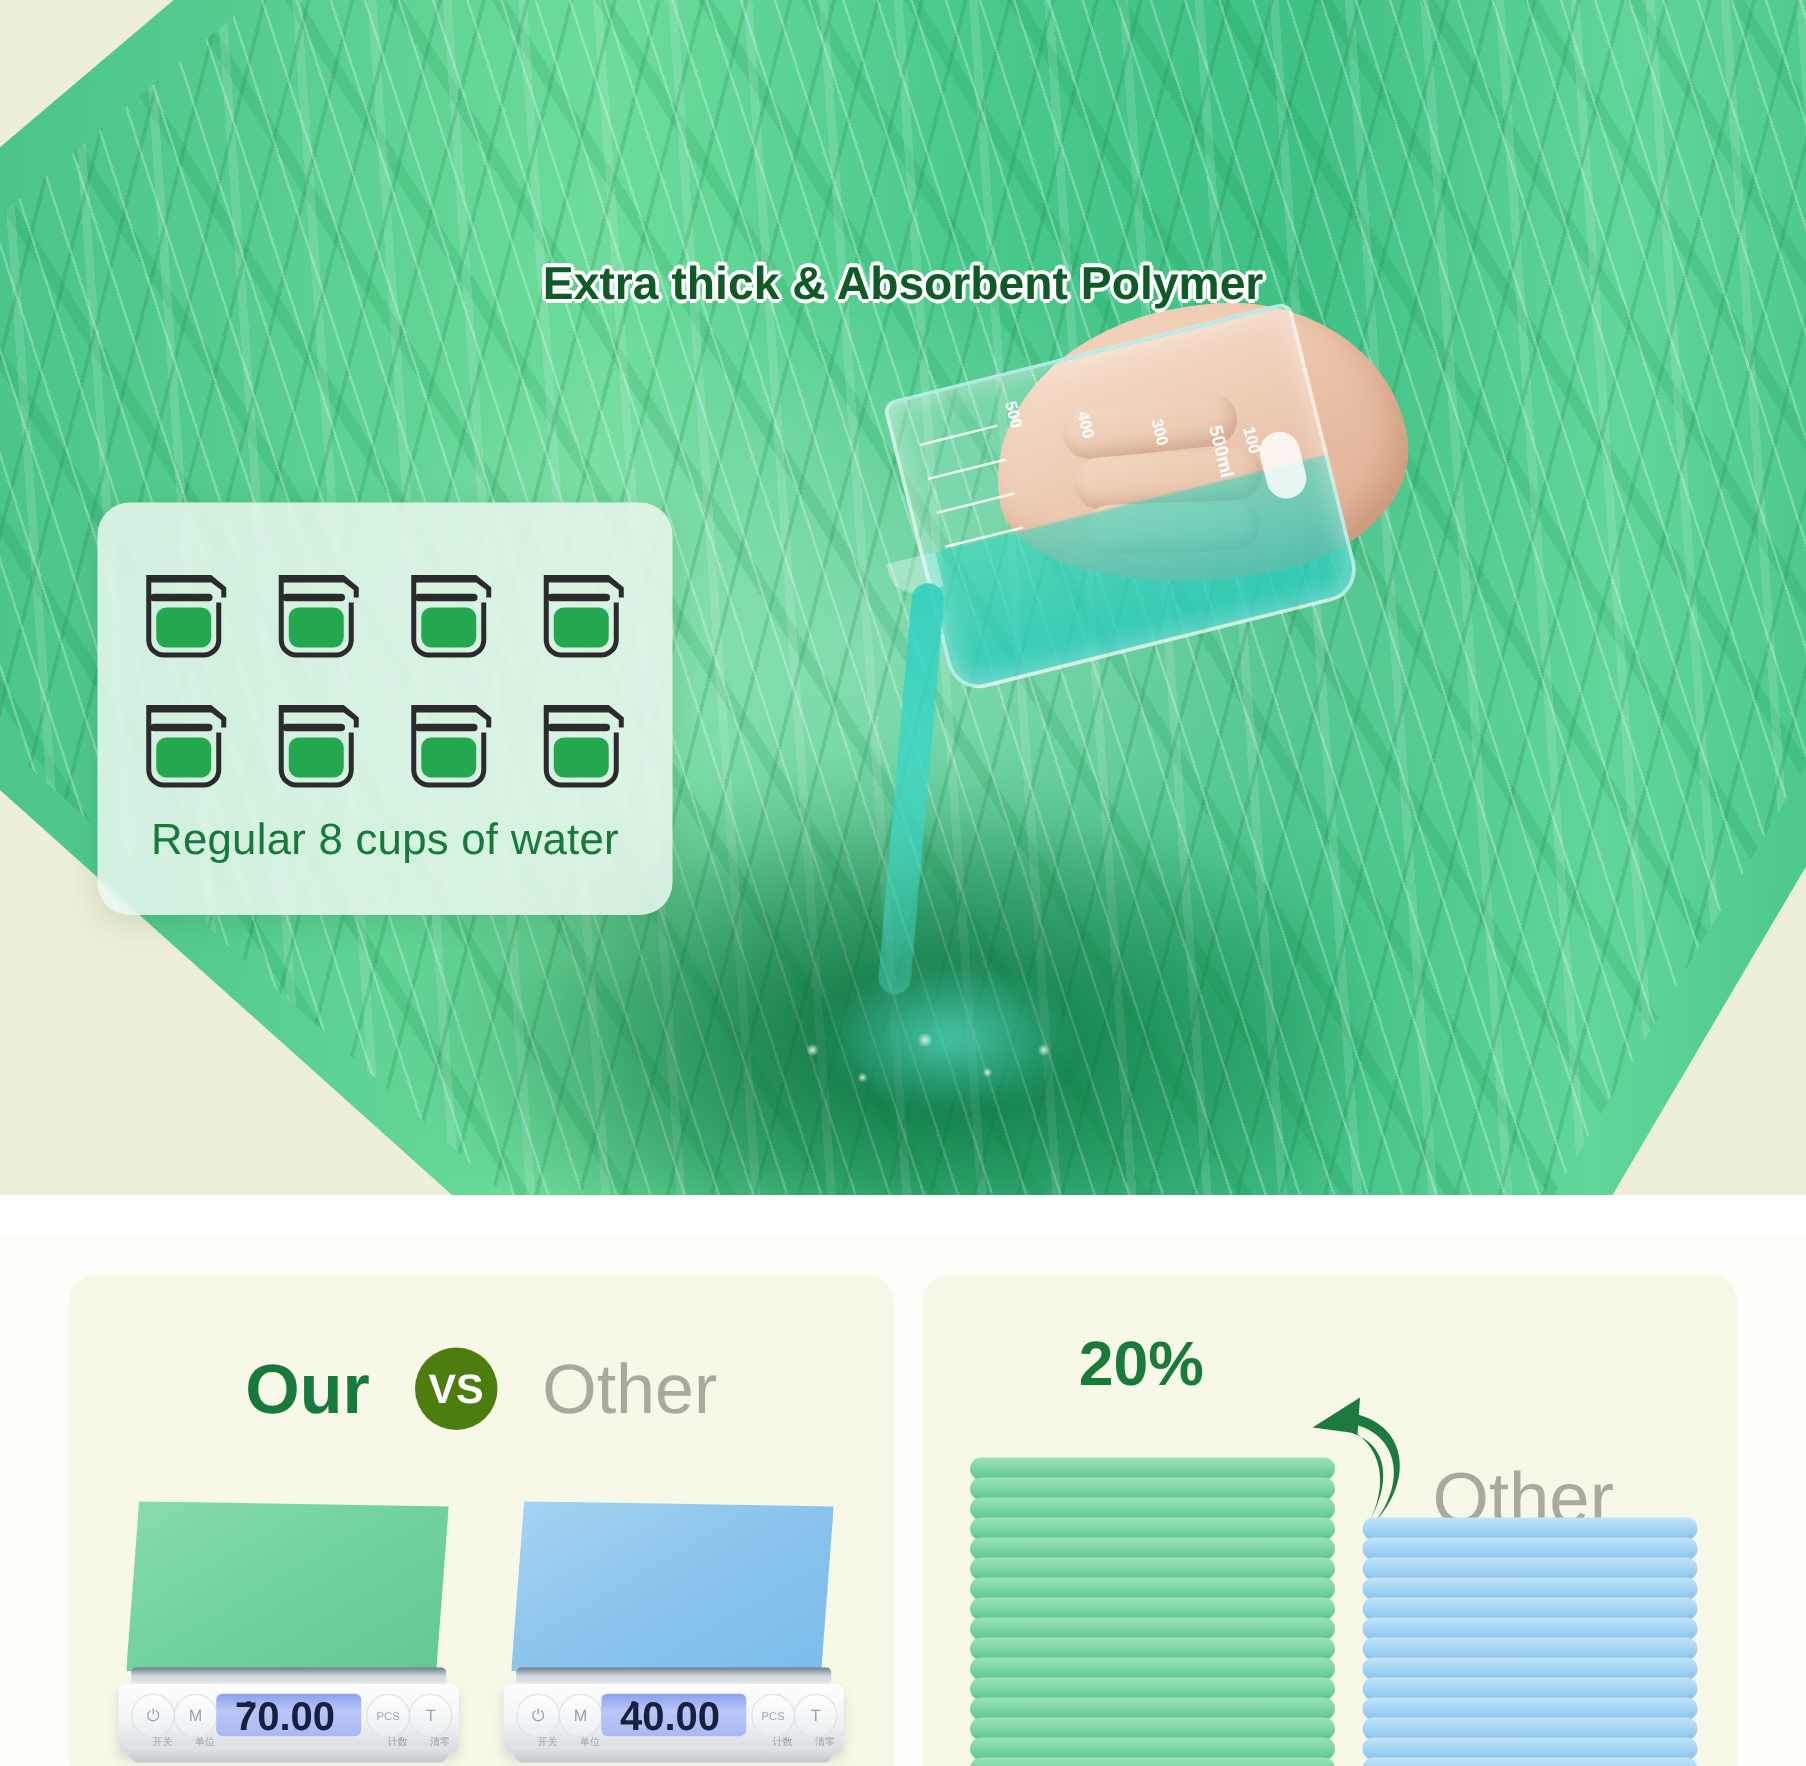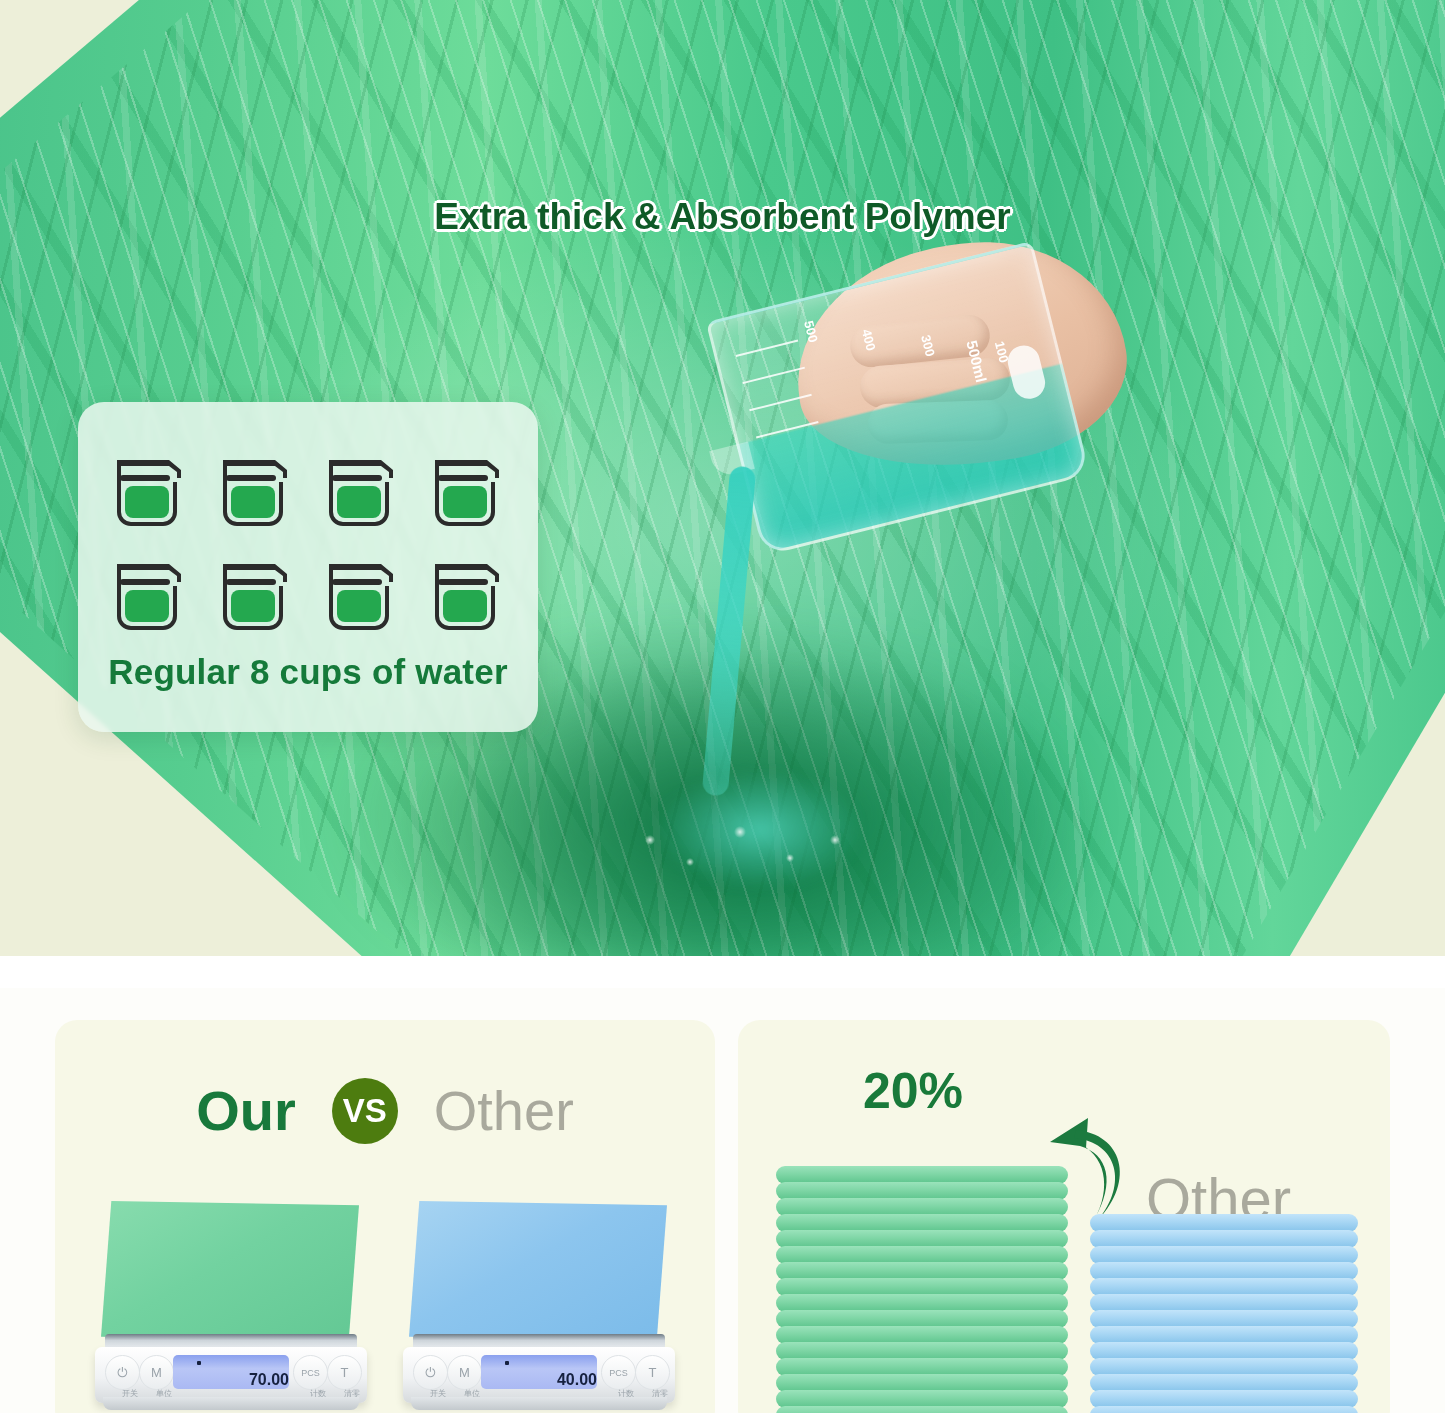--- a/index.html
+++ b/index.html
@@ -30,21 +30,21 @@
   }
   .shadepool{position:absolute;left:300px;top:600px;width:820px;height:360px;
     background:radial-gradient(ellipse at 50% 60%, rgba(0,90,45,.60), rgba(0,90,45,0) 68%);
     filter:blur(16px);}
 
   .hero-title{position:absolute;left:0;top:38px;width:1445px;text-align:center;
      font-size:62px;font-weight:bold;line-height:1.06;color:#14632c;letter-spacing:.3px;
      text-shadow:
         -3px -3px 0 #fff, 3px -3px 0 #fff, -3px 3px 0 #fff, 3px 3px 0 #fff,
         0 -4px 0 #fff, 0 4px 0 #fff, -4px 0 0 #fff, 4px 0 0 #fff;}
-  .hero-sub{position:absolute;left:0;top:196px;width:1445px;text-align:center;
+  .hero-sub{position:absolute;left:0;top:206px;width:1445px;text-align:center;
      font-size:37px;font-weight:600;color:#0f5a27;
      text-shadow:-2px -2px 0 #fff,2px -2px 0 #fff,-2px 2px 0 #fff,2px 2px 0 #fff,0 -3px 0 #fff,0 3px 0 #fff,-3px 0 0 #fff,3px 0 0 #fff;}
 
   
   .pour-wrap{position:absolute;left:700px;top:250px;width:420px;height:700px;}
   .hand{position:absolute;left:95px;top:-5px;width:330px;height:220px;
     background:linear-gradient(160deg,#f6d9c3,#e9c0a4 55%,#dcae92);
     border-radius:52% 46% 40% 58%/60% 60% 42% 40%;transform:rotate(-8deg);
     box-shadow:inset -10px -14px 24px rgba(150,90,60,.28);}
   .finger{position:absolute;background:linear-gradient(170deg,#f3d2ba,#e3b99c);
@@ -78,21 +78,21 @@
 
   
   .cups-card{position:absolute;left:78px;top:402px;width:460px;height:330px;
     border-radius:26px;background:rgba(233,247,237,.86);
     box-shadow:0 6px 26px rgba(0,70,30,.14);backdrop-filter:blur(2px);
     display:flex;flex-direction:column;align-items:center;justify-content:center;}
   .cups-grid{display:grid;grid-template-columns:repeat(4,84px);grid-template-rows:repeat(2,84px);
     gap:20px 22px;margin-top:6px;}
   .cup{position:relative;width:84px;height:84px;}
   .cup svg{width:84px;height:84px;display:block;}
-  .cups-label{margin-top:16px;font-size:35px;font-weight:700;color:#157a3a;letter-spacing:.2px;}
+  .cups-label{margin-top:16px;font-size:35px;font-weight:400;color:#157a3a;letter-spacing:.2px;}
 
   
   .bottom{position:absolute;left:0;top:956px;width:1445px;height:457px;background:#fdfdfa;margin-top:32px;}
   .card{position:absolute;top:32px;height:412px;border-radius:22px;background:#f7f8e7;overflow:hidden;}
   .card-left{left:55px;width:660px;}
   .card-right{left:738px;width:652px;}
 
   .cmp-head{position:absolute;top:58px;left:0;width:100%;display:flex;align-items:center;justify-content:center;gap:36px;}
   .our-lbl{font-size:56px;font-weight:600;color:#18793c;line-height:1;}
   .vs-badge{width:66px;height:66px;border-radius:50%;background:#4d7c0f;color:#fff;
@@ -113,22 +113,22 @@
      background:linear-gradient(180deg,#ffffff,#f0f2f4 55%,#d6dadd);
      box-shadow:0 5px 9px rgba(0,0,0,.12);}
   .scale-base{position:absolute;left:8px;top:196px;width:256px;height:13px;border-radius:0 0 8px 8px;
      background:linear-gradient(180deg,#e2e6e9,#c3c9cd);}
   .btn{position:absolute;top:8px;width:33px;height:33px;border-radius:50%;
      background:linear-gradient(180deg,#ffffff,#eaedef);border:1px solid #dfe3e6;
      display:flex;align-items:center;justify-content:center;font-size:13px;color:#9aa3aa;}
   .btn-cn{position:absolute;top:41px;width:33px;text-align:right;font-size:8px;color:#9aa3aa;}
   .lcd{position:absolute;left:78px;top:8px;width:116px;height:34px;border-radius:5px;
      background:linear-gradient(180deg,#8aa0ee,#b9c6f6 40%,#aab9f3);
-     display:flex;align-items:flex-end;justify-content:flex-end;padding-right:0;box-sizing:border-box;
-     font-size:16px;font-weight:bold;color:#16213f;font-family:"Liberation Sans",sans-serif;}
+     display:flex;align-items:flex-start;justify-content:flex-end;padding-right:21px;box-sizing:border-box;
+     font-size:32px;font-weight:bold;color:#16213f;font-family:"Liberation Sans",sans-serif;}
   .lcd .dot{position:absolute;left:24px;top:6px;width:4px;height:4px;background:#16213f;border-radius:1px;}
 
   
   .pct{position:absolute;left:125px;top:46px;font-size:50px;font-weight:bold;color:#197a3a;line-height:1;}
   .arrow-ic{position:absolute;left:298px;top:92px;width:110px;height:120px;}
   .other2{position:absolute;left:408px;top:150px;font-size:58px;font-weight:500;color:#a9a99d;line-height:1;}
   .stack{position:absolute;display:flex;flex-direction:column;gap:0;}
   .stack-green{left:38px;bottom:8px;width:292px;}
   .stack-blue{left:352px;bottom:8px;width:268px;}
   .layer{height:18px;border-radius:9px;margin-top:-2px;}

